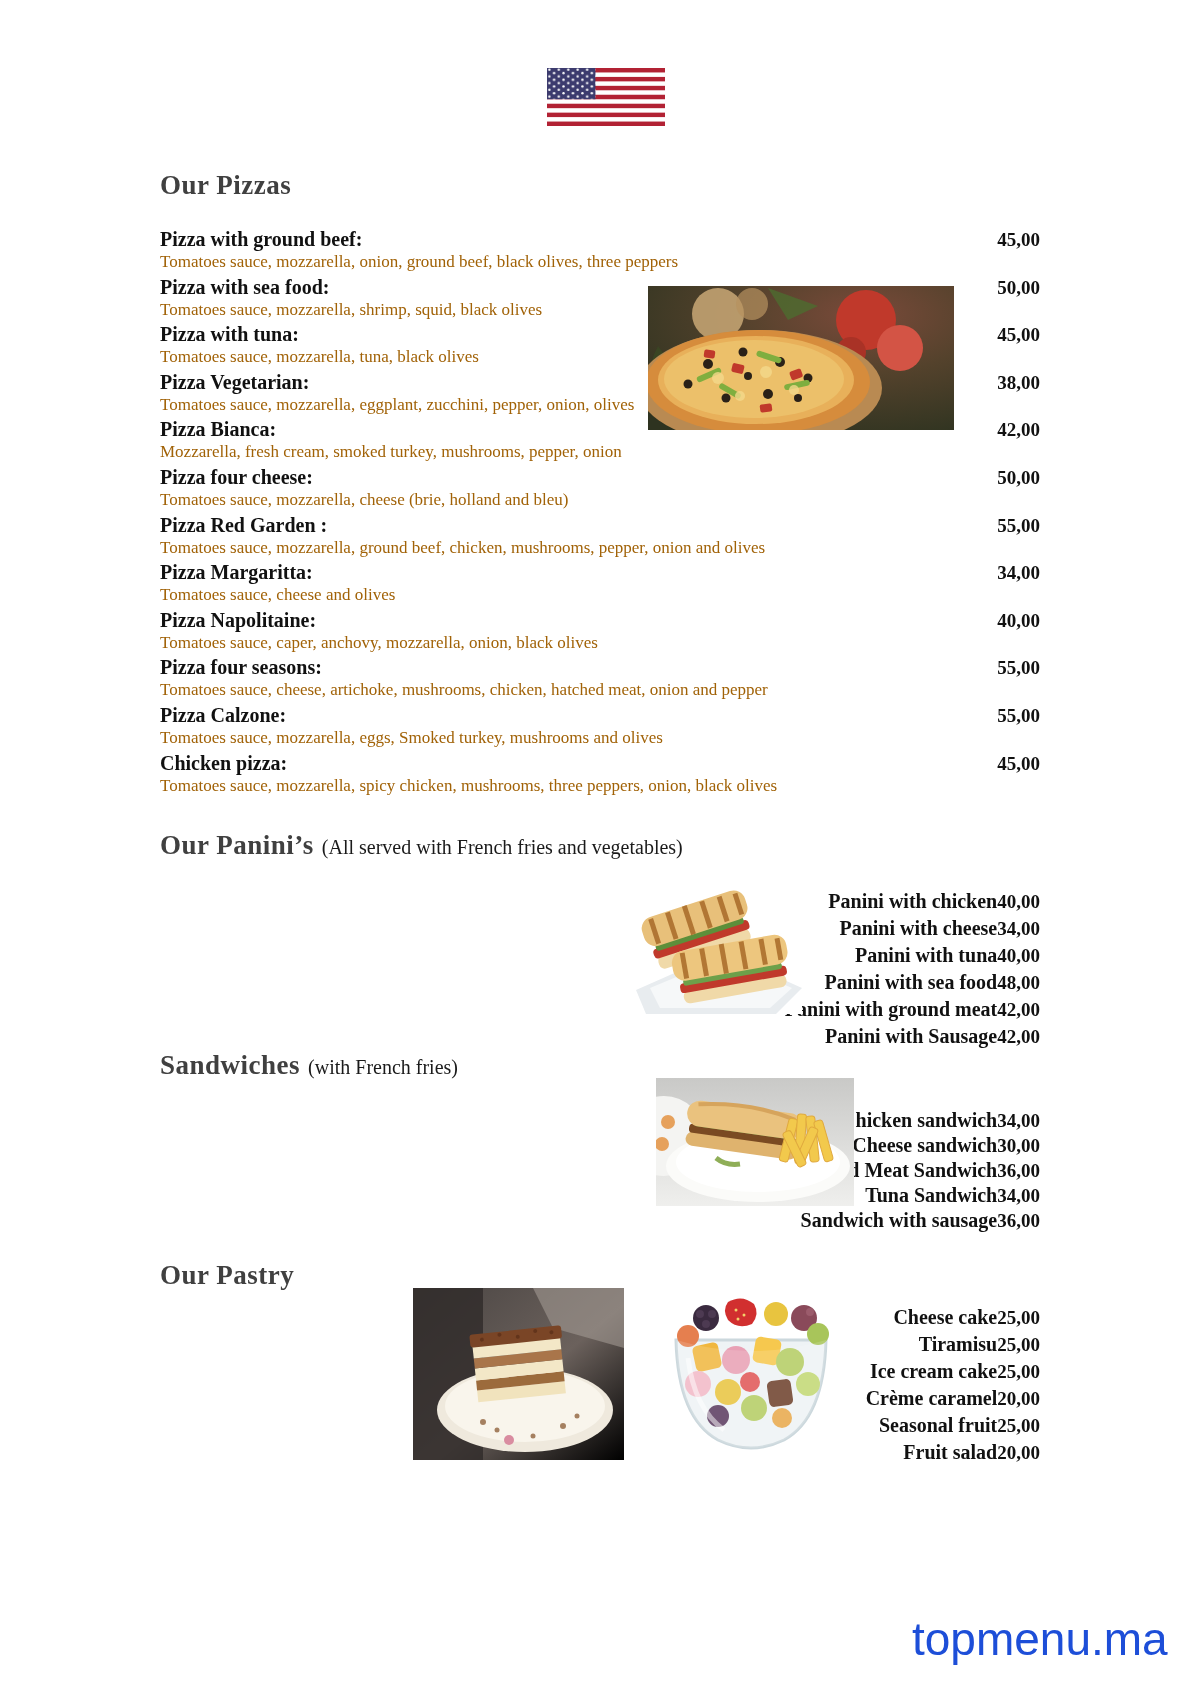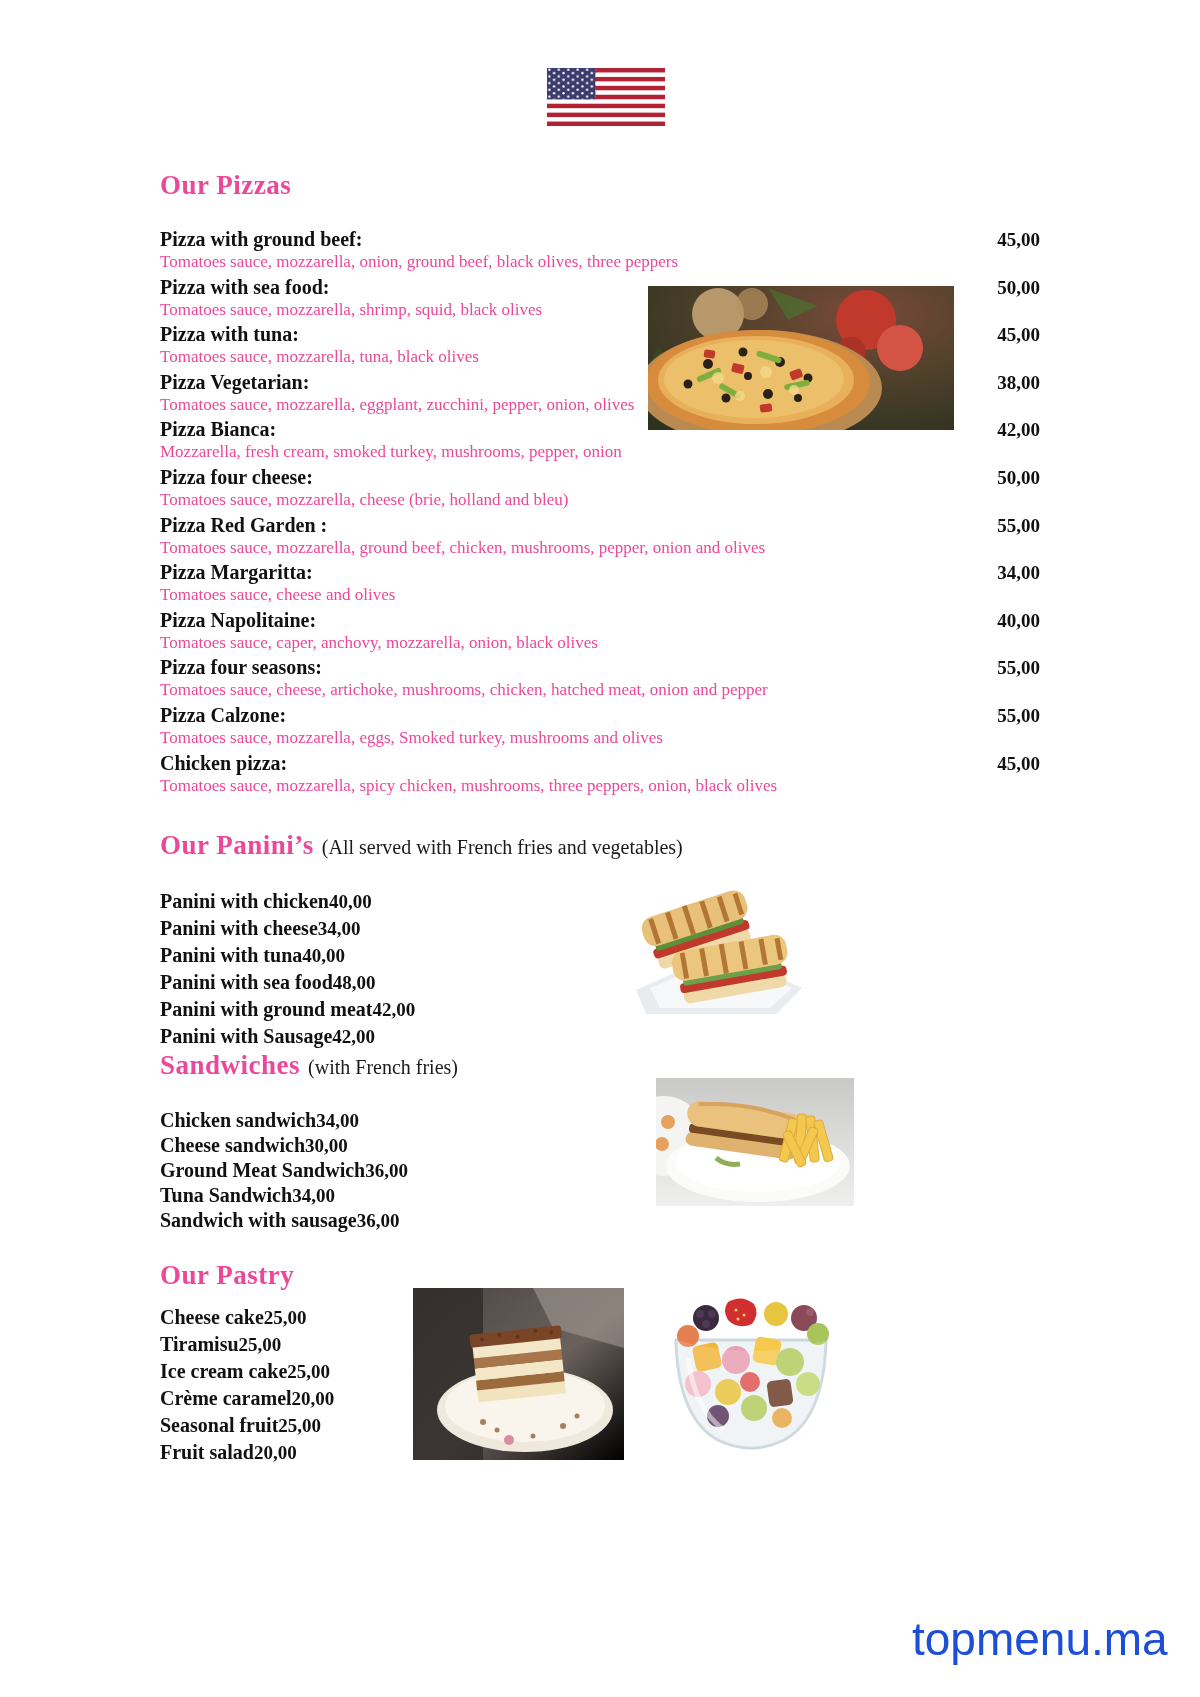--- a/index.html
+++ b/index.html
@@ -11,31 +11,31 @@
     font-family:"Liberation Serif","DejaVu Serif",serif;
     color:#111;
   }
   .flag{position:absolute;left:547px;top:68px;width:118px;height:58px;}
   .section{position:absolute;left:160px;width:880px;}
   .sec-pizzas{top:168px;}
   .sec-paninis{top:828px;}
   .sec-sandwiches{top:1048px;}
   .sec-pastry{top:1258px;}
   .sec-head{margin:0;line-height:34px;white-space:nowrap;}
-  .sec-title{color:#ec4899;font-size:27px;font-weight:bold;letter-spacing:.5px;text-align:center;}
+  .sec-title{color:#404040;font-size:27px;font-weight:bold;letter-spacing:.5px;text-align:center;}
   .sec-sub{color:#1a1a1a;font-size:20px;font-weight:normal;margin-left:8px;text-align:center;}
   .items{margin-top:24px;}
   .sec-pastry .items{margin-top:10px;}
   
   .pz-item{position:relative;height:47.6px;}
   .pz-name{font-size:20px;font-weight:bold;line-height:23px;white-space:nowrap;}
-  .pz-desc{font-size:17px;line-height:22px;white-space:nowrap;color:#ec4899;}
+  .pz-desc{font-size:17px;line-height:22px;white-space:nowrap;color:#a16207;}
   .pz-price{position:absolute;top:0;right:0;font-size:19px;font-weight:bold;line-height:23px;}
   
-  .row{display:flex;justify-content:flex-start;align-items:baseline;line-height:26px;}
+  .row{display:flex;justify-content:flex-end;align-items:baseline;line-height:26px;}
   .sec-sandwiches .row{line-height:25px;}
   .row-name{font-size:20px;font-weight:bold;white-space:nowrap;}
   .row-price{font-size:19px;font-weight:bold;}
   
   .photo{position:absolute;display:block;}
   .ph-pizza{left:648px;top:286px;width:306px;height:144px;}
   .ph-panini{left:626px;top:870px;width:176px;height:144px;}
   .ph-sandwich{left:656px;top:1078px;width:198px;height:128px;}
   .ph-tiramisu{left:413px;top:1288px;width:211px;height:172px;}
   .ph-fruit{left:658px;top:1288px;width:186px;height:172px;}

